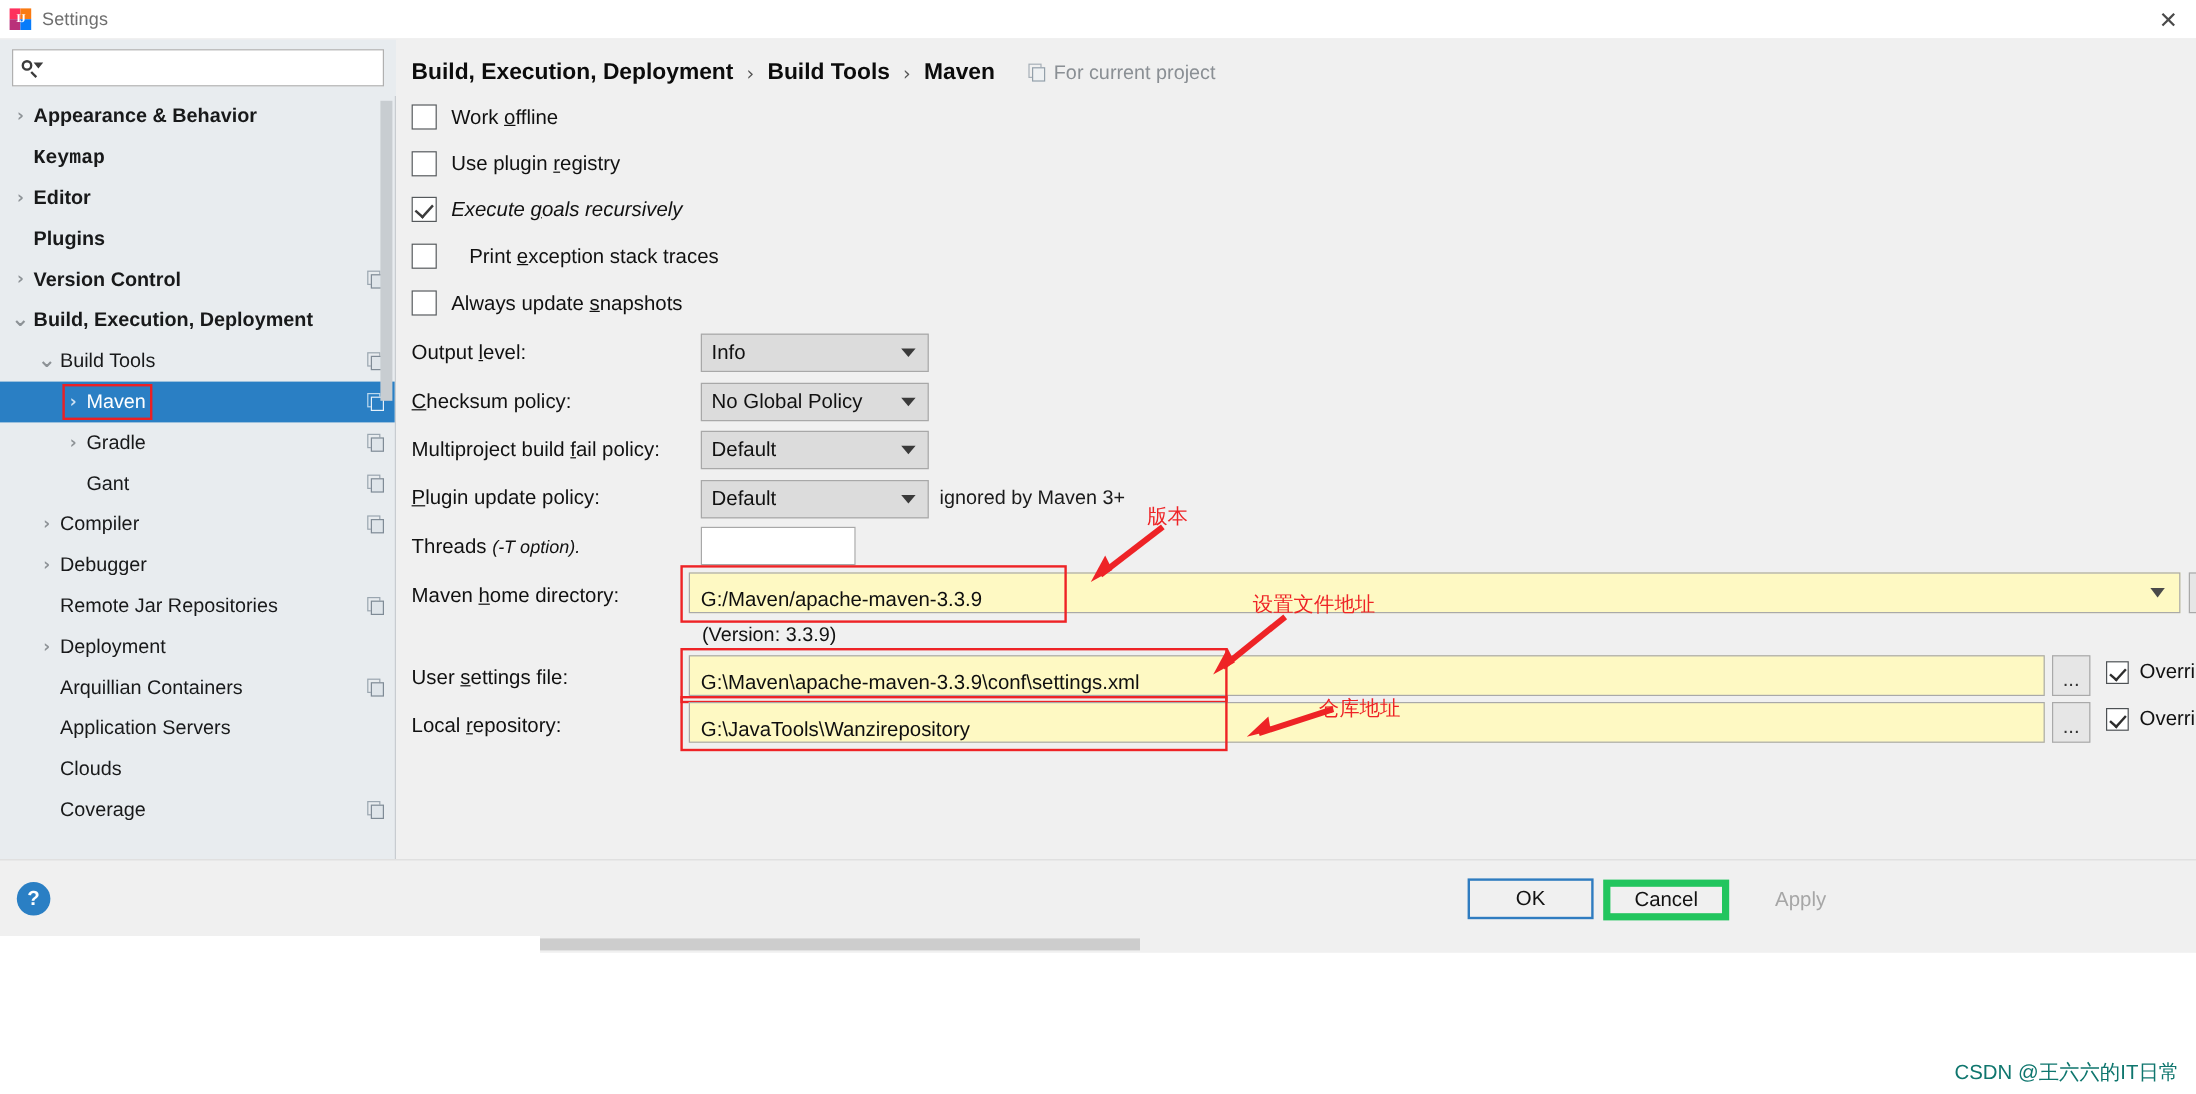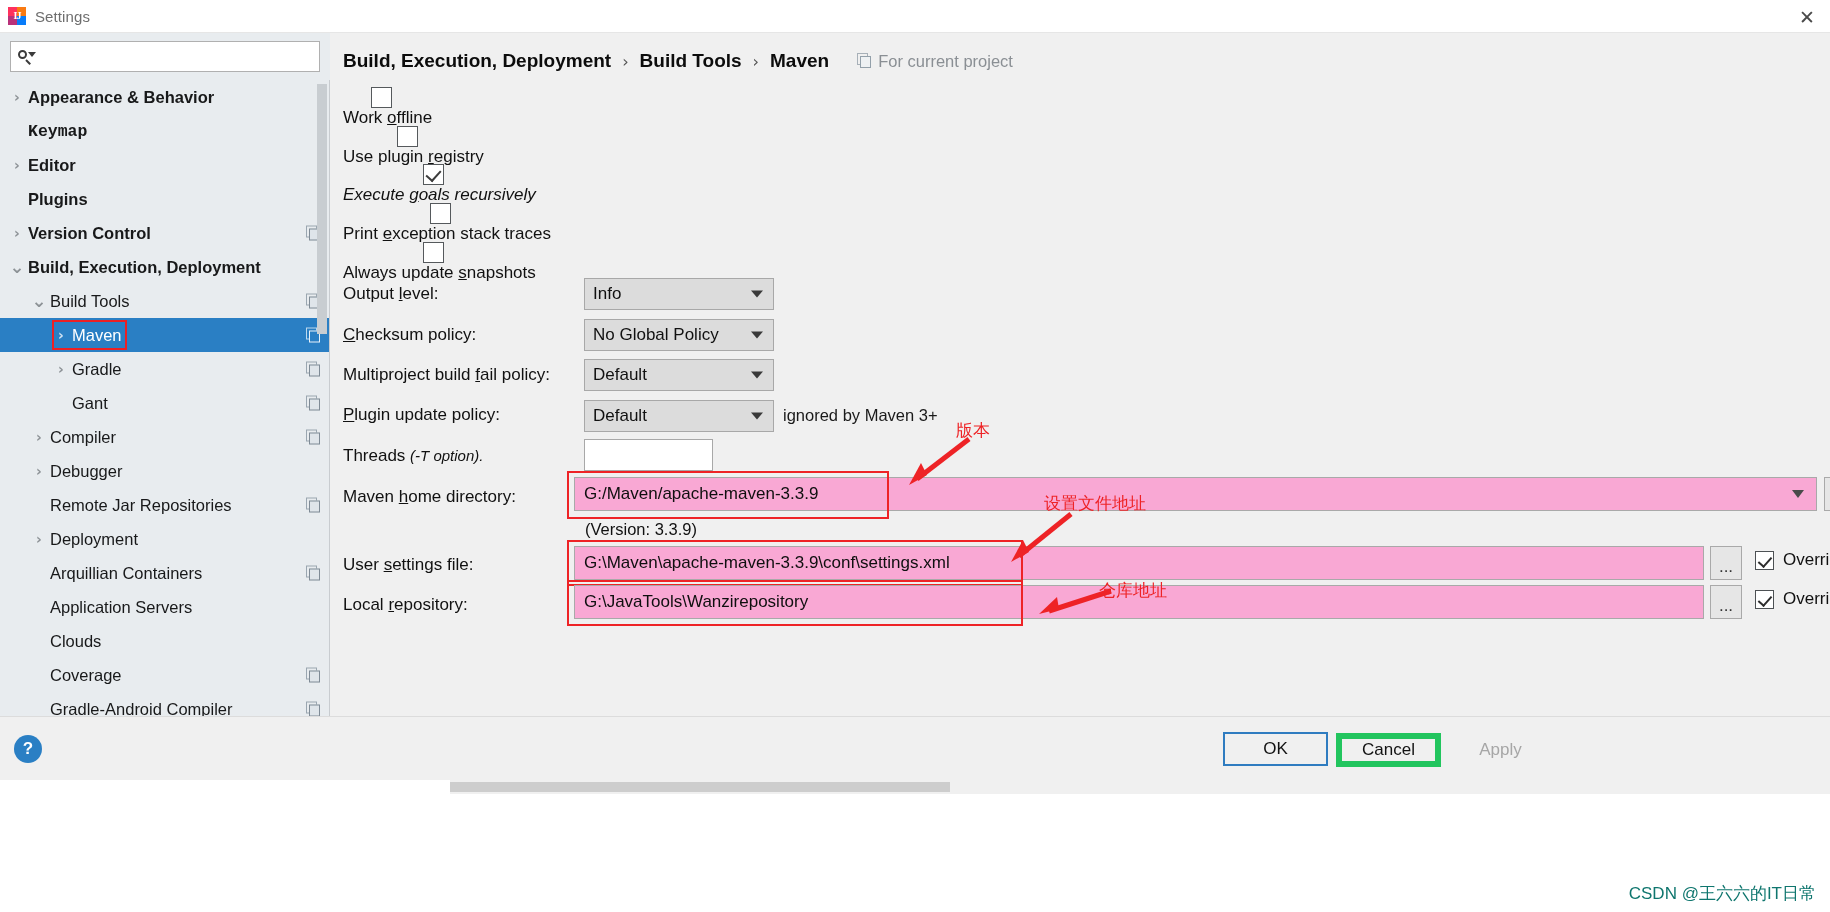--- a/index.html
+++ b/index.html
@@ -138,21 +138,21 @@
   }
   .bc-scope {
     margin-left: 28px; display: flex; align-items: center;
     font-size: 16.5px; color: #8a8f94; white-space: nowrap;
   }
   .bc-scope .sic { width: 16px; height: 16px; position: relative; margin-right: 5px; }
   .bc-scope .sic .b1 { position:absolute; left:0; top:0; width:11px; height:12px; border:1.4px solid #a7b0b8; }
   .bc-scope .sic .b2 { position:absolute; left:3px; top:3px; width:11px; height:12px; border:1.4px solid #93a0aa; background:#eef1f3;}
 
   .checkrow {
-    position: absolute; display: flex; align-items: center; flex-direction: column;
+    position: absolute; display: flex; align-items: center;
   }
   .cbox {
     width: 21px; height: 21px; border: 1.4px solid #55595c; background: #fff;
     flex: none; position: relative; margin-right: 12px;
   }
   .cbox.checked::after {
     content: ""; position: absolute; left: 5px; top: 2px;
     width: 7px; height: 12px; border: solid #3c3c3c;
     border-width: 0 2px 2px 0; transform: rotate(42deg);
   }
@@ -174,22 +174,22 @@
   }
   .note { font-size: 16.5px; color: #1a1a1a; white-space: nowrap; }
 
   .txtin {
     background: #ffffff; border: 1px solid #a8a8a8; height: 32px;
     display: flex; align-items: center; padding-left: 8px;
     font-size: 17px; color: #111;
   }
 
   .pathfield {
-    position: absolute; height: 34px; background: #f9a8d4;
-    border: 1px solid #a9a9a9; display: flex; align-items: center;
+    position: absolute; height: 34px; background: #fef9c3;
+    border: 1px solid #a9a9a9; display: flex; align-items: flex-end;
     padding-left: 9px; font-size: 17px; color: #0f0f0f; white-space: nowrap;
   }
   .pathfield .pchev {
     position: absolute; right: 12px; top: 50%; transform: translateY(-50%);
     width: 0; height: 0;
     border-left: 6px solid transparent; border-right: 6px solid transparent;
     border-top: 8px solid #4a4a4a;
   }
   .browsebtn {
     position: absolute; height: 34px; width: 32px;
@@ -389,28 +389,20 @@
           <span class="arrow none">&nbsp;</span>
           <span class="tlabel">Application Servers</span>
         </div>
         <div class="tree-item" style="padding-left: 28px;">
           <span class="arrow none">&nbsp;</span>
           <span class="tlabel">Clouds</span>
         </div>
         <div class="tree-item" style="padding-left: 28px;">
           <span class="arrow none">&nbsp;</span>
           <span class="tlabel">Coverage</span>
-          <span class="copy-ic">
-            <span class="back"></span>
-            <span class="front"></span>
-          </span>
-        </div>
-        <div class="tree-item" style="padding-left: 28px;">
-          <span class="arrow none">&nbsp;</span>
-          <span class="tlabel">Gradle-Android Compiler</span>
           <span class="copy-ic">
             <span class="back"></span>
             <span class="front"></span>
           </span>
         </div>
       </div>
     <div class="sb-vert"></div>
   </div>
 
   <div class="content">
@@ -435,21 +427,21 @@
       <span class="clabel">Work <span class="u">o</span>ffline</span>
     </div>
     <div class="checkrow" style="left:12px; top:93px;">
       <span class="cbox"></span>
       <span class="clabel">Use plugin <span class="u">r</span>egistry</span>
     </div>
     <div class="checkrow" style="left:12px; top:131px;font-style:italic;">
       <span class="cbox checked"></span>
       <span class="clabel">Execute <span class="u">g</span>oals recursively</span>
     </div>
-    <div class="checkrow" style="left:12px; top:170px;">
+    <div class="checkrow" style="left:12px; top:170px;gap:15px;">
       <span class="cbox"></span>
       <span class="clabel">Print <span class="u">e</span>xception stack traces</span>
     </div>
     <div class="checkrow" style="left:12px; top:209px;">
       <span class="cbox"></span>
       <span class="clabel">Always update <span class="u">s</span>napshots</span>
     </div>
 
     <div class="flabel" style="position:absolute; left:12px; top:251px;">Output <span class="u">l</span>evel:</div>
     <div class="combo" style="position:absolute; left:253px; top:245px; width:190px;">

